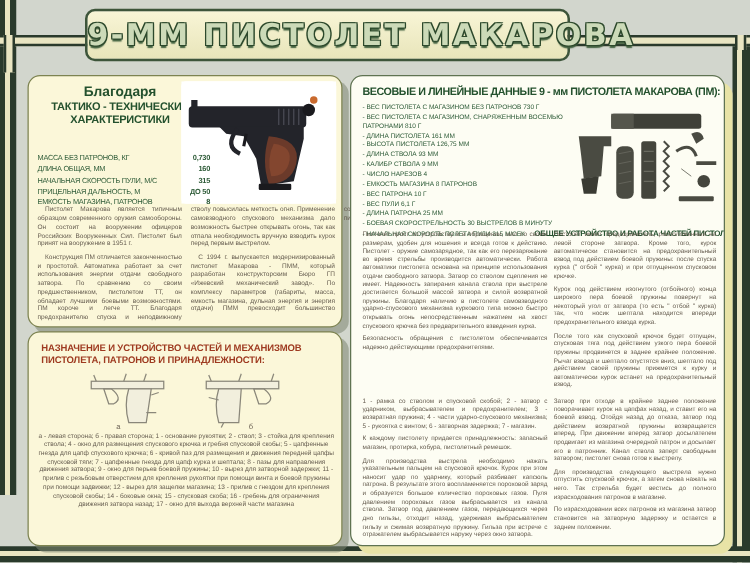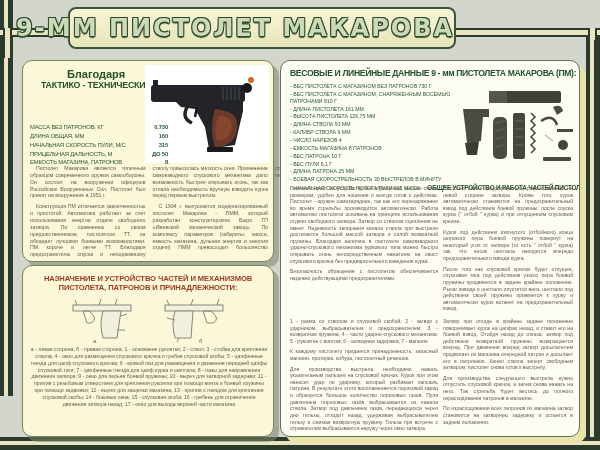--- a/index.html
+++ b/index.html
@@ -12,21 +12,21 @@
   .bar-right { left:586px; top:36px; width:14px; height:414px; background:linear-gradient(90deg,#2a3a2c 0 4px,#e9e5c2 4px 8px,#2a3a2c 8px 100%); }
   .bar-bottom{ left:0; top:437px; width:600px; height:13px; background:linear-gradient(180deg,#2a3a2c 0 4px,#e9e5c2 4px 8px,#2a3a2c 8px 100%); }
   .conn { height:9px; border-top:2px solid #2a3a2c; border-bottom:2px solid #2a3a2c; background:#e9e5c2; }
   .conn-left  { left:0; top:28px; width:70px; }
   .conn-right { left:452px; top:28px; width:148px; }
   .corner-left  { left:3px; top:28px; width:9px; height:30px; border-left:2px solid #2a3a2c; border-right:2px solid #2a3a2c; background:#e9e5c2; }
   .corner-right { left:588px; top:28px; width:9px; height:12px; border-left:2px solid #2a3a2c; border-right:2px solid #2a3a2c; background:#e9e5c2; }
 
   
   .title-box { left:68px; top:7px; width:388px; height:42px; background:linear-gradient(180deg,#f8f5d6,#e8e5ba);
-               border:2px solid #3d553a; border-radius:8px; display:flex; align-items:center; justify-content:flex-end; }
+               border:2px solid #3d553a; border-radius:8px; display:flex; align-items:center; justify-content:flex-start; }
   .title-text { font-family:"DejaVu Sans",sans-serif; font-weight:bold; text-transform:uppercase; font-size:24px; letter-spacing:2px;
                 color:#ccdab8; text-shadow:-1px -1px 0 #2d492c,1px -1px 0 #2d492c,-1px 1px 0 #2d492c,1px 1px 0 #2d492c,0 2px 1px #41603f; white-space:nowrap; }
 
   
   .panel { border-radius:10px; }
   .cream { background:#fbf7d9; border:1.5px solid #7d8351; box-shadow:5px 5px 0 rgba(125,135,115,0.55); }
   .white { background:#fdfdf3; border:1.5px solid #5f7352; box-shadow:6px 6px 0 #e8e3a6; }
   .p-lt { left:22px; top:60px;  width:252px; height:202px; }
   .p-lb { left:22px; top:265px; width:252px; height:172px; }
   .p-r  { left:280px; top:60px; width:300px; height:377px; overflow:hidden; }
@@ -43,21 +43,21 @@
   .lt-head .l2,.lt-head .l3 { font-size:8.8px; letter-spacing:-0.2px; }
   .photo { left:122px; top:4px; width:124px; height:98px; background:#fff; border-radius:4px; }
   .specs { left:7px; top:62px; width:138px; }
   .spec-row { display:flex; justify-content:space-between; font-size:5.9px; line-height:1.5; letter-spacing:-0.2px; }
   .spec-value { font-weight:bold; }
   .lt-paras { left:7px; top:104px; width:238px; height:94px; column-count:2; column-gap:7px; }
   .lt-paras p,.txtcol p { margin:0 0 4px 0; }
   .lt-paras p { text-indent:6px; }
 
   
-  .lb-head { left:10px; top:8px; width:230px; text-align:center; font-size:7.6px; line-height:1.25; letter-spacing:-0.1px; }
+  .lb-head { left:10px; top:8px; width:230px; font-size:7.6px; line-height:1.25; letter-spacing:-0.1px; }
   .lb-fig { left:46px; top:30px; width:160px; height:48px; }
   .lb-cap { left:7px; top:80px; width:238px; text-align:center; }
 
   
   .r-head { left:9px; top:7px; width:333px; font-size:8.6px; letter-spacing:-0.35px; white-space:nowrap; }
   .r-bullets { left:9px; top:22px; width:288px; }
   .bullet { font-size:5.2px; line-height:1.32; max-width:176px; margin-bottom:1px; }
   .bullet-last { max-width:none; white-space:nowrap; }
   .runin { color:#24512e; font-weight:bold; font-size:6.4px; margin-left:6px; letter-spacing:-0.2px; }
   .exploded { left:178px; top:26px; width:116px; height:86px; }
@@ -80,20 +80,21 @@
 <div class="abs corner-right"></div>
 
 <div class="abs title-box">
   <div class="title-text">9-мм пистолет Макарова</div>
 </div>
 
 <div class="abs panel cream p-lt">
   <div class="abs lt-head green-h">
     <div class="l1">Благодаря</div>
     <div class="l2">ТАКТИКО - ТЕХНИЧЕСКИЕ</div>
+    <div class="l3">ХАРАКТЕРИСТИКИ</div>
   </div>
 
   <div class="abs photo">
     <svg width="124" height="98" viewBox="0 0 124 98">
       <rect x="0" y="0" width="124" height="98" fill="#ffffff"></rect>
       <rect x="8" y="15" width="5" height="6" fill="#23242a"></rect>
       <rect x="6" y="20" width="94" height="17" rx="3" fill="#23242a"></rect>
       <g stroke="#4b4c55" stroke-width="1">
         <line x1="78" y1="22" x2="78" y2="35"></line>
           <line x1="82" y1="22" x2="82" y2="35"></line>

